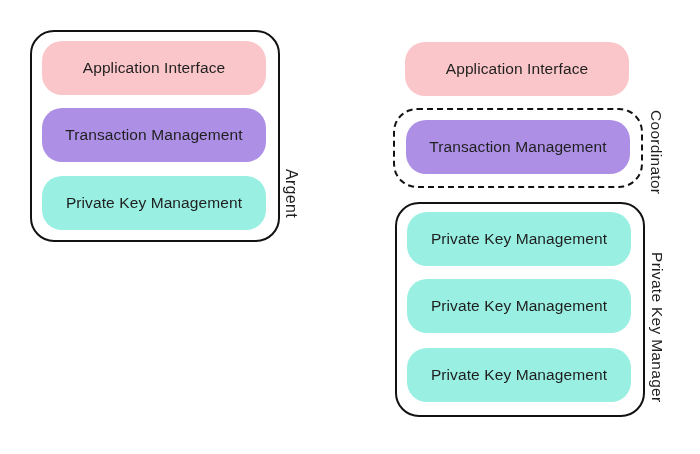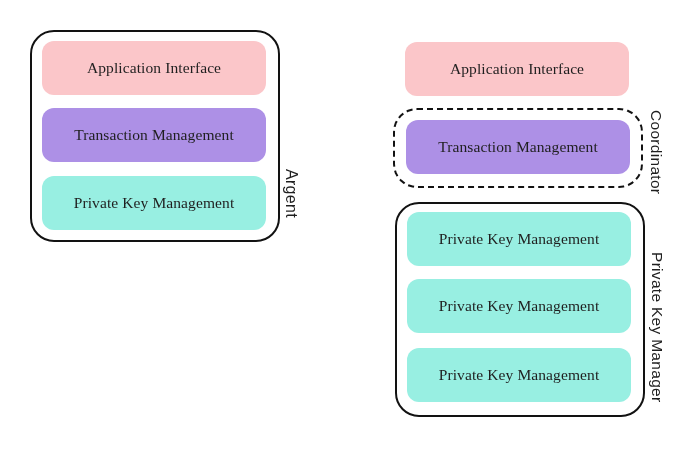--- a/index.html
+++ b/index.html
@@ -16,29 +16,28 @@
   .container {
     position: absolute;
     border: 2.5px solid #121212;
     border-radius: 24px;
     background: transparent;
   }
   .container.dashed { border-style: dashed; }
   .box {
     position: absolute;
     height: 54px;
-    border-radius: 12px;
+    border-radius: 20px;
     display: flex;
     align-items: center;
     justify-content: center;
     font-size: 15.5px;
     letter-spacing: 0.1px;
     color: #1f1f1f;
     white-space: nowrap;
-    font-family: Liberation Serif, serif;
   }
   .vlabel {
     position: absolute;
     writing-mode: vertical-rl;
     text-orientation: mixed;
     font-size: 15.5px;
     letter-spacing: 0.3px;
     color: #1f1f1f;
     white-space: nowrap;
   }

